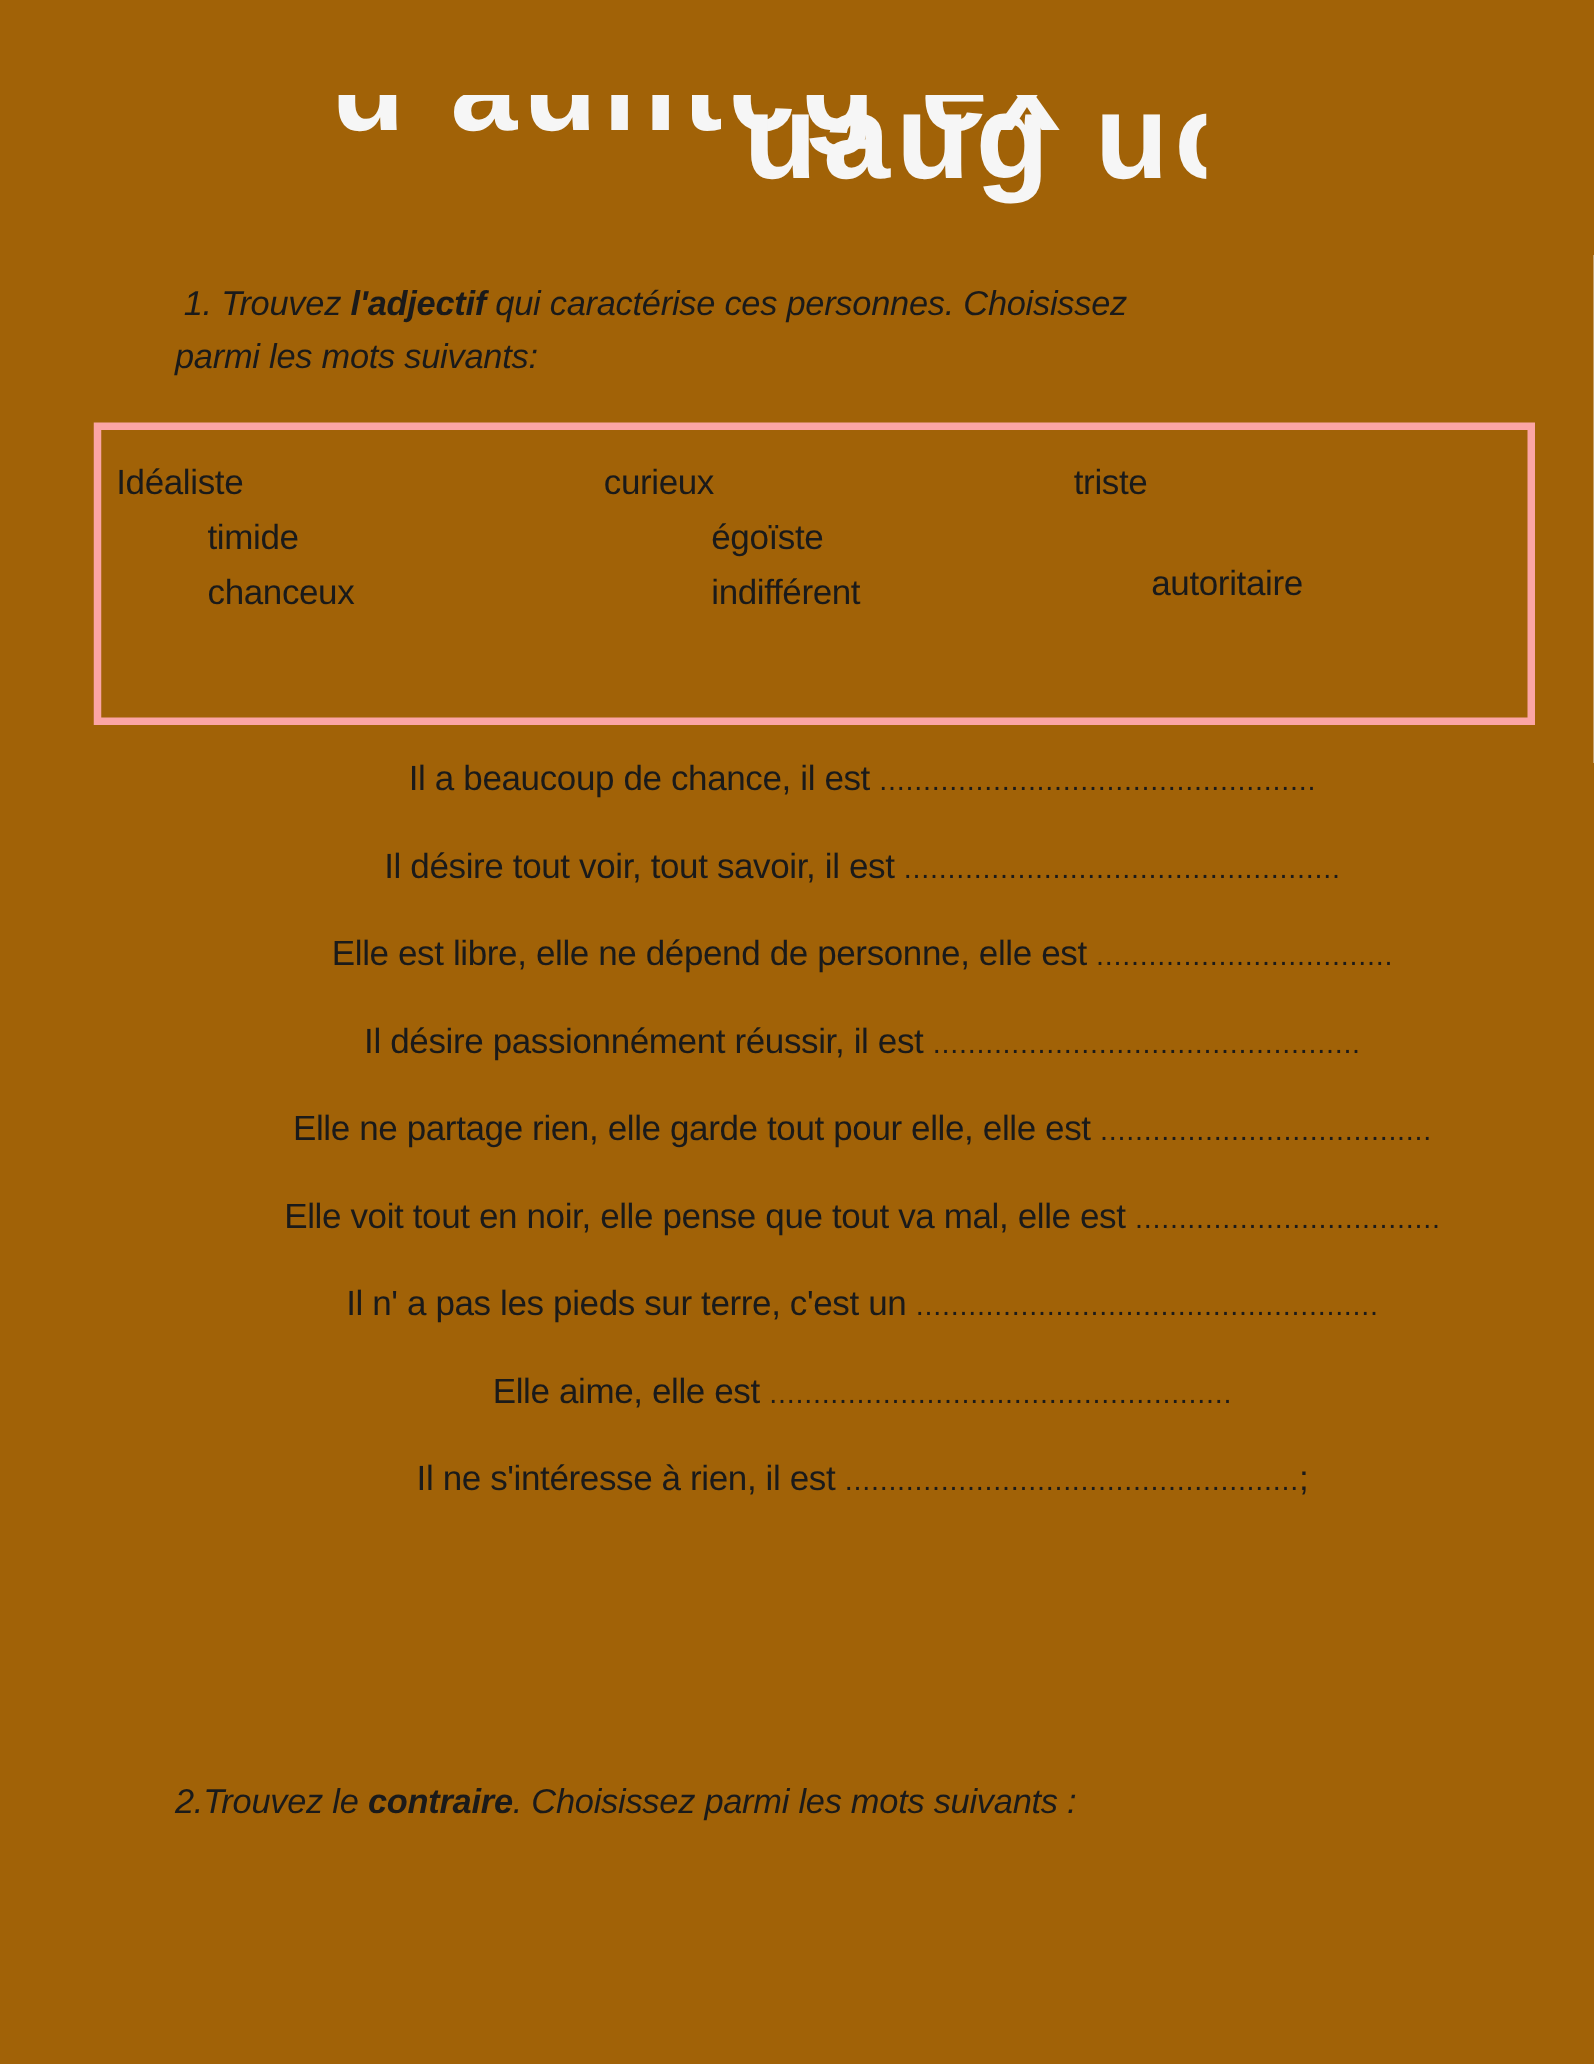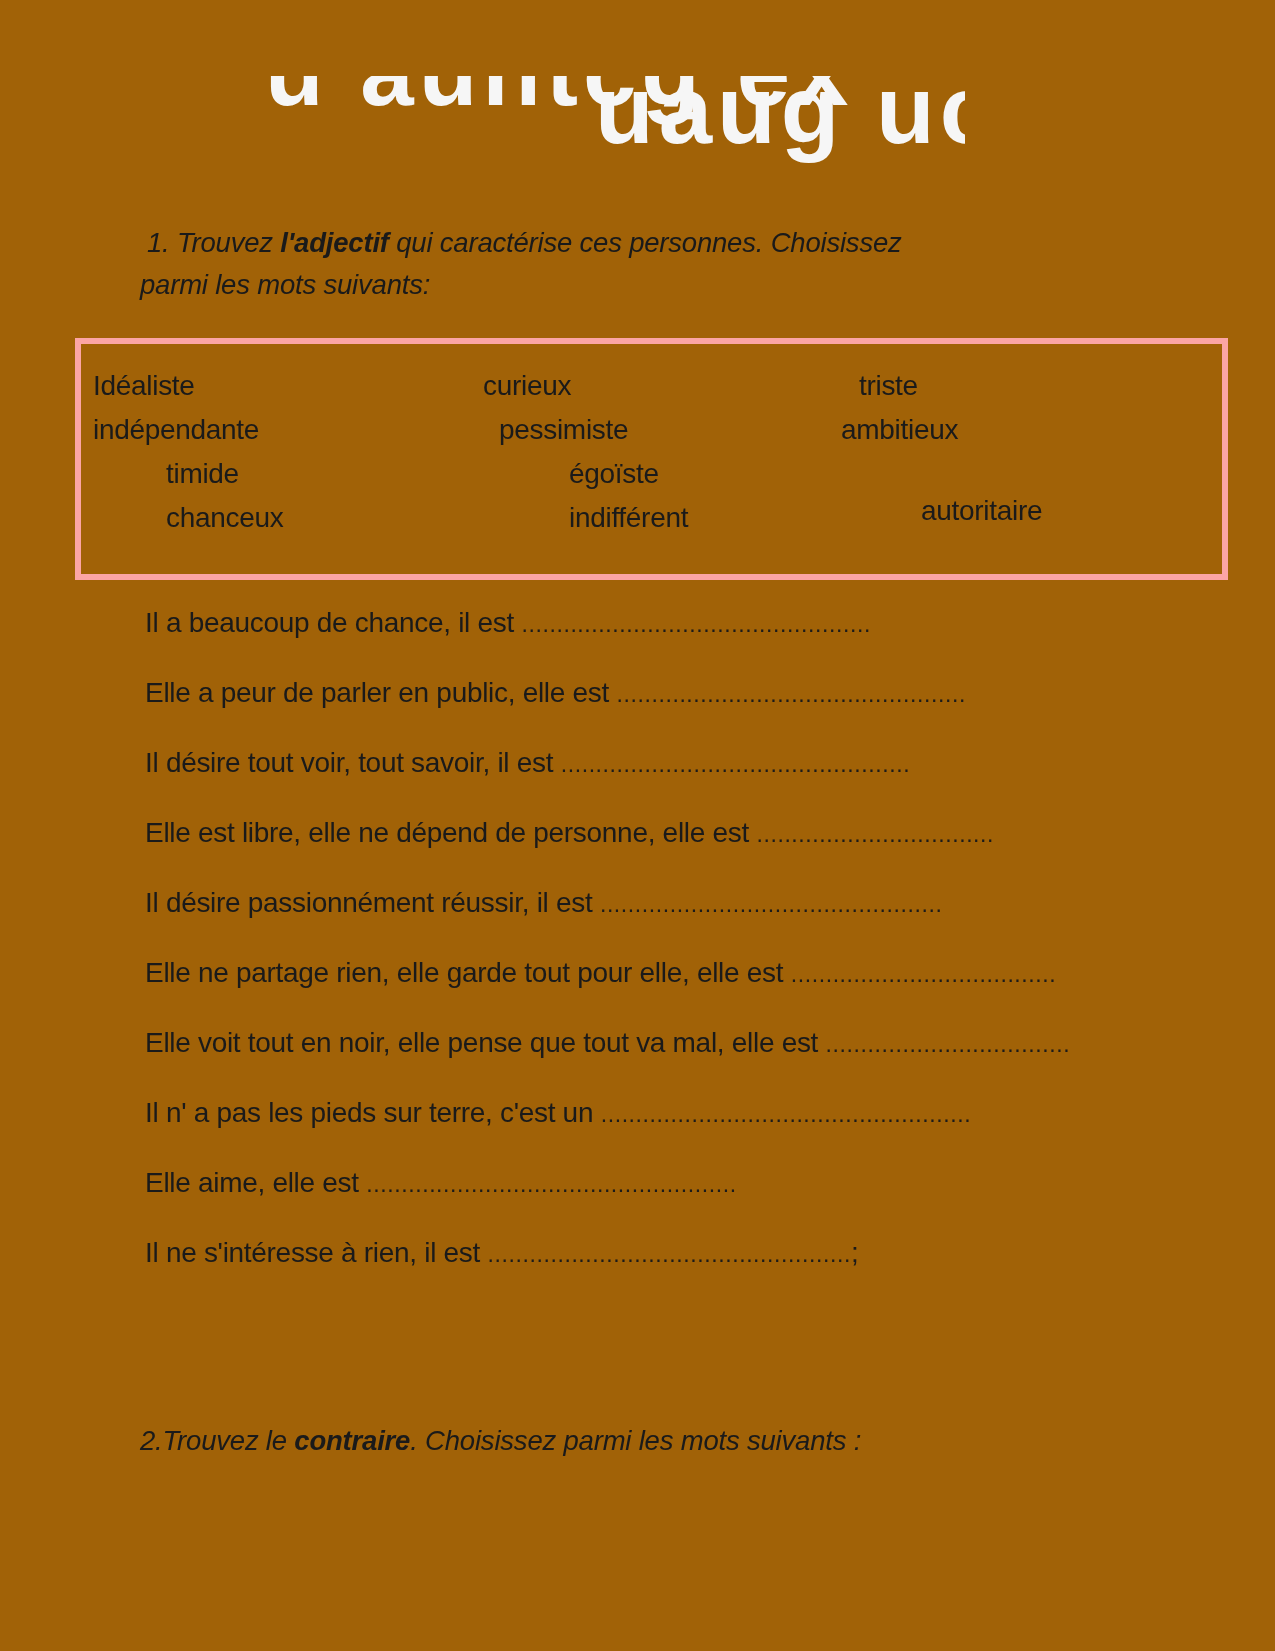--- a/index.html
+++ b/index.html
@@ -94,20 +94,21 @@
     left: 145px;
     top: 606px;
     width: 1090px;
   }
   .sentence {
     height: 70px;
     font-size: 28px;
     line-height: 34px;
     letter-spacing: -0.3px;
     white-space: nowrap;
+    text-align: center;
   }
   .dots {
     font-size: 23px;
     letter-spacing: 0.6px;
   }
   .s-suffix { font-size: 28px; }
 </style>
 </head>
 <body>
 
@@ -120,38 +121,32 @@
 
   <p class="heading heading1"><span>1. Trouvez </span><strong>l'adjectif</strong><span> qui caractérise ces personnes. Choisissez</span><br><span>parmi les mots suivants:</span></p>
 
   <div class="word-box" id="word-box">
       <div class="wb-row">
         <span class="wb-word" style="left: 12px;">Idéaliste</span>
         <span class="wb-word" style="left: 402px;">curieux</span>
         <span class="wb-word" style="left: 778px;">triste</span>
       </div>
       <div class="wb-row">
-        <span class="wb-word" style="left: 12px;">indépendante</span>
-        <span class="wb-word" style="left: 418px;">pessimiste</span>
-        <span class="wb-word" style="left: 760px;">ambitieux</span>
-      </div>
-      <div class="wb-row">
         <span class="wb-word" style="left: 85px;">timide</span>
         <span class="wb-word" style="left: 488px;">égoïste</span>
         <span class="wb-word" style="left: 840px; margin-top: 37px;">autoritaire</span>
       </div>
       <div class="wb-row">
         <span class="wb-word" style="left: 85px;">chanceux</span>
         <span class="wb-word" style="left: 488px;">indifférent</span>
       </div>
     </div>
 
   <div class="sentences" id="sentences">
       <div class="sentence"><span class="s-text">Il a beaucoup de chance, il est </span><span class="dots">..................................................</span></div>
-      <div class="sentence"><span class="s-text">Elle a peur de parler en public, elle est </span><span class="dots">..................................................</span></div>
       <div class="sentence"><span class="s-text">Il désire tout voir, tout savoir, il est </span><span class="dots">..................................................</span></div>
       <div class="sentence"><span class="s-text">Elle est libre, elle ne dépend de personne, elle est </span><span class="dots">..................................</span></div>
       <div class="sentence"><span class="s-text">Il désire passionnément réussir, il est </span><span class="dots">.................................................</span></div>
       <div class="sentence"><span class="s-text">Elle ne partage rien, elle garde tout pour elle, elle est </span><span class="dots">......................................</span></div>
       <div class="sentence"><span class="s-text">Elle voit tout en noir, elle pense que tout va mal, elle est </span><span class="dots">...................................</span></div>
       <div class="sentence"><span class="s-text">Il n' a pas les pieds sur terre, c'est un </span><span class="dots">.....................................................</span></div>
       <div class="sentence"><span class="s-text">Elle aime, elle est </span><span class="dots">.....................................................</span></div>
       <div class="sentence"><span class="s-text">Il ne s'intéresse à rien, il est </span><span class="dots">....................................................</span><span class="s-suffix">;</span></div>
     </div>
 

